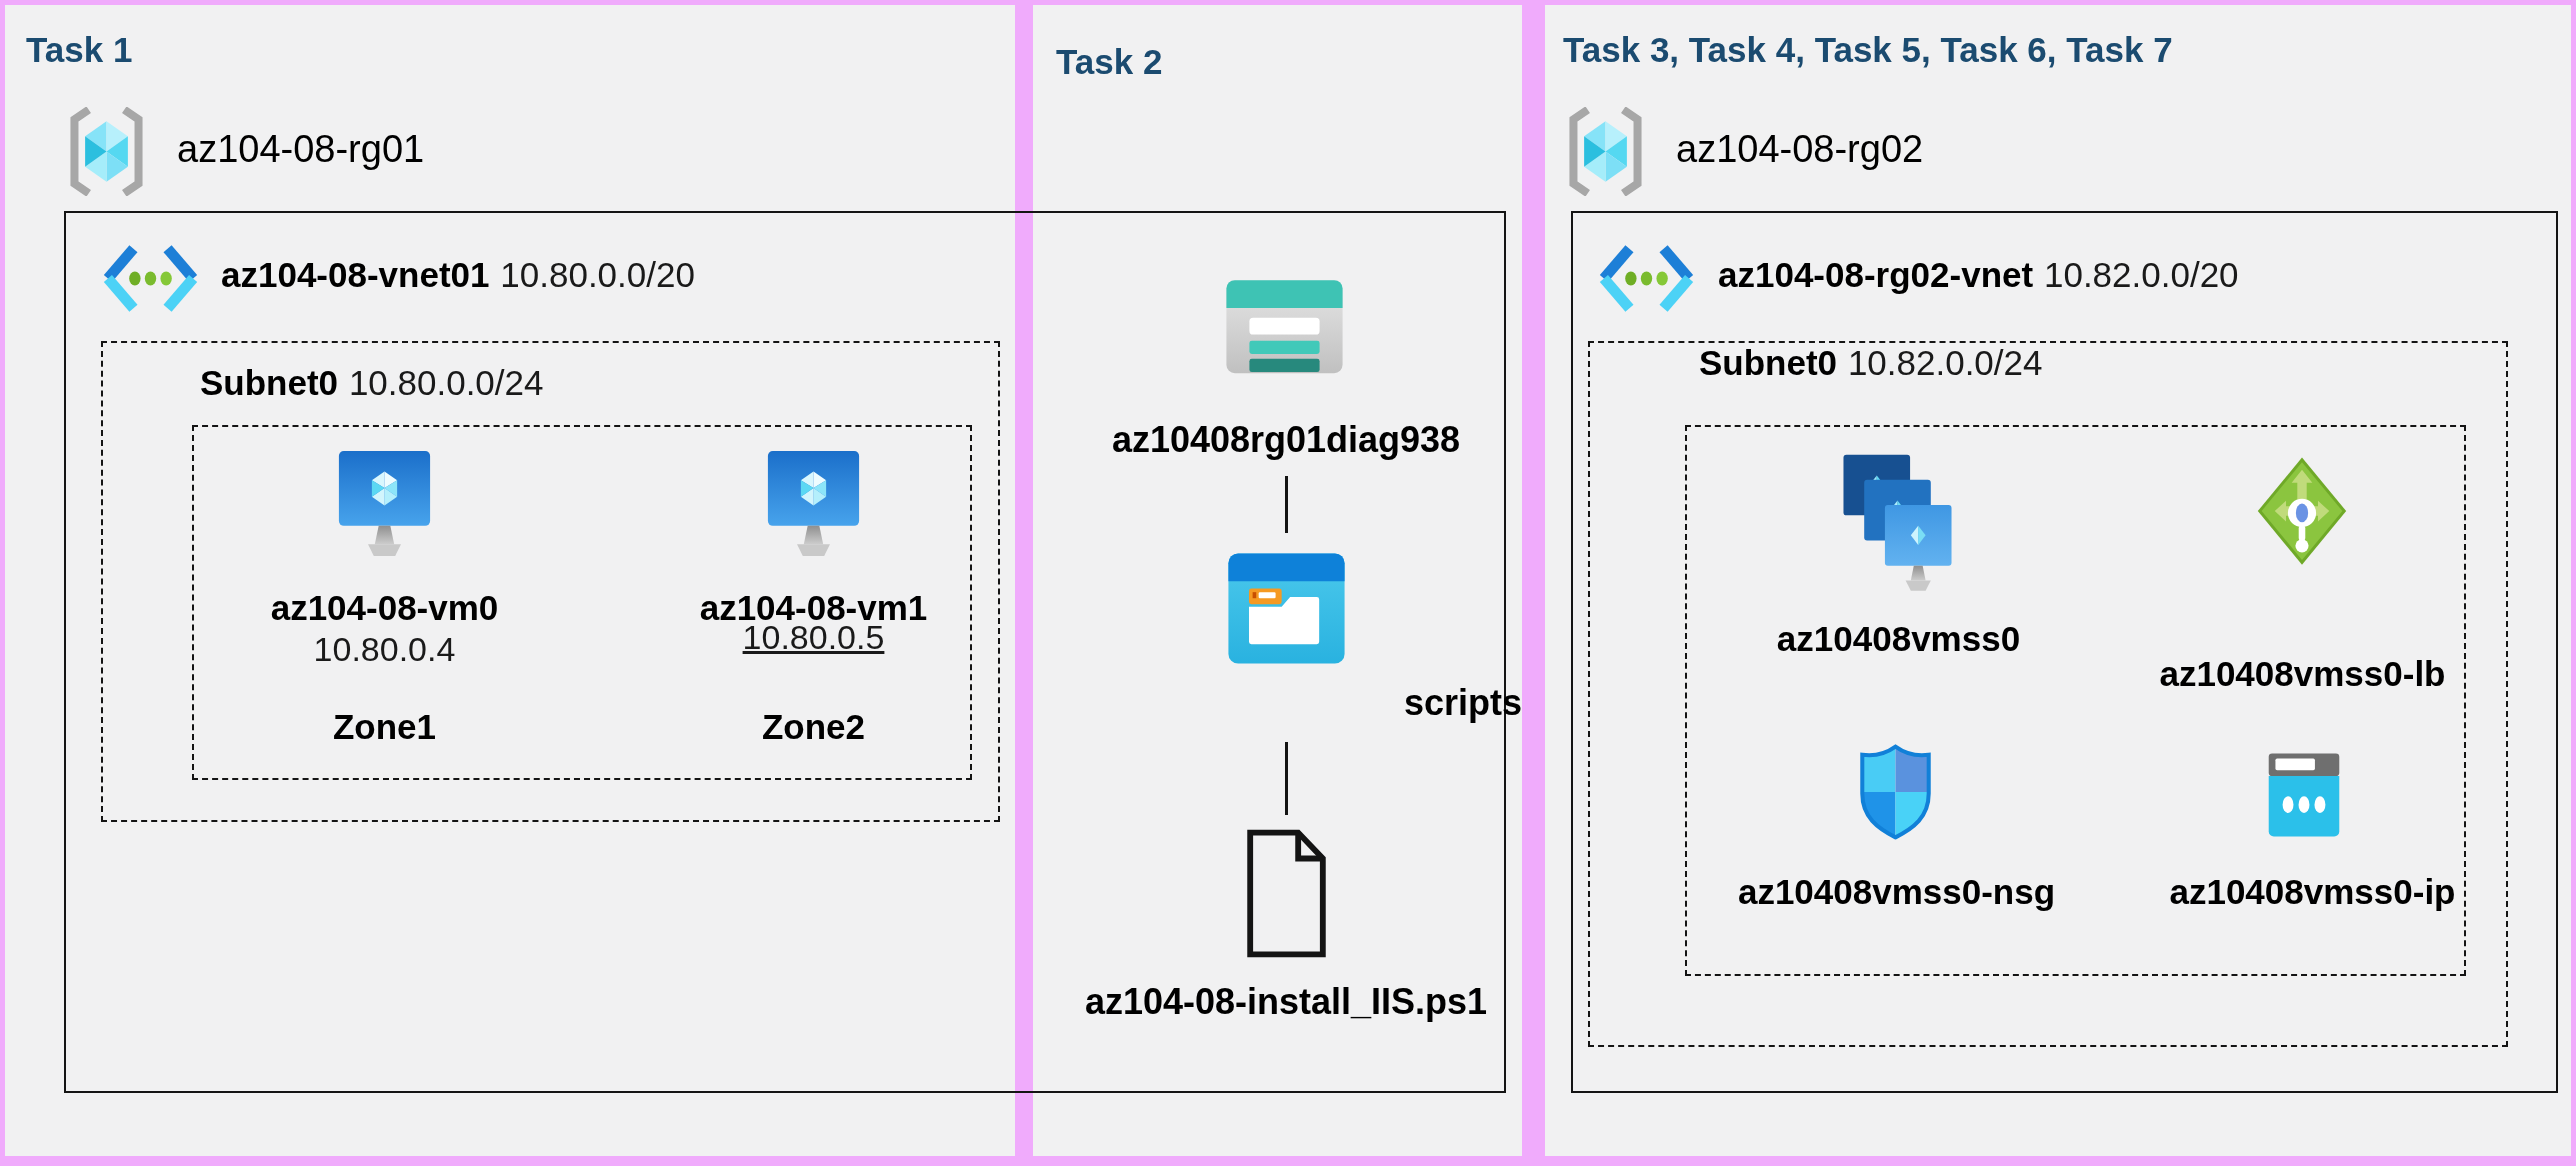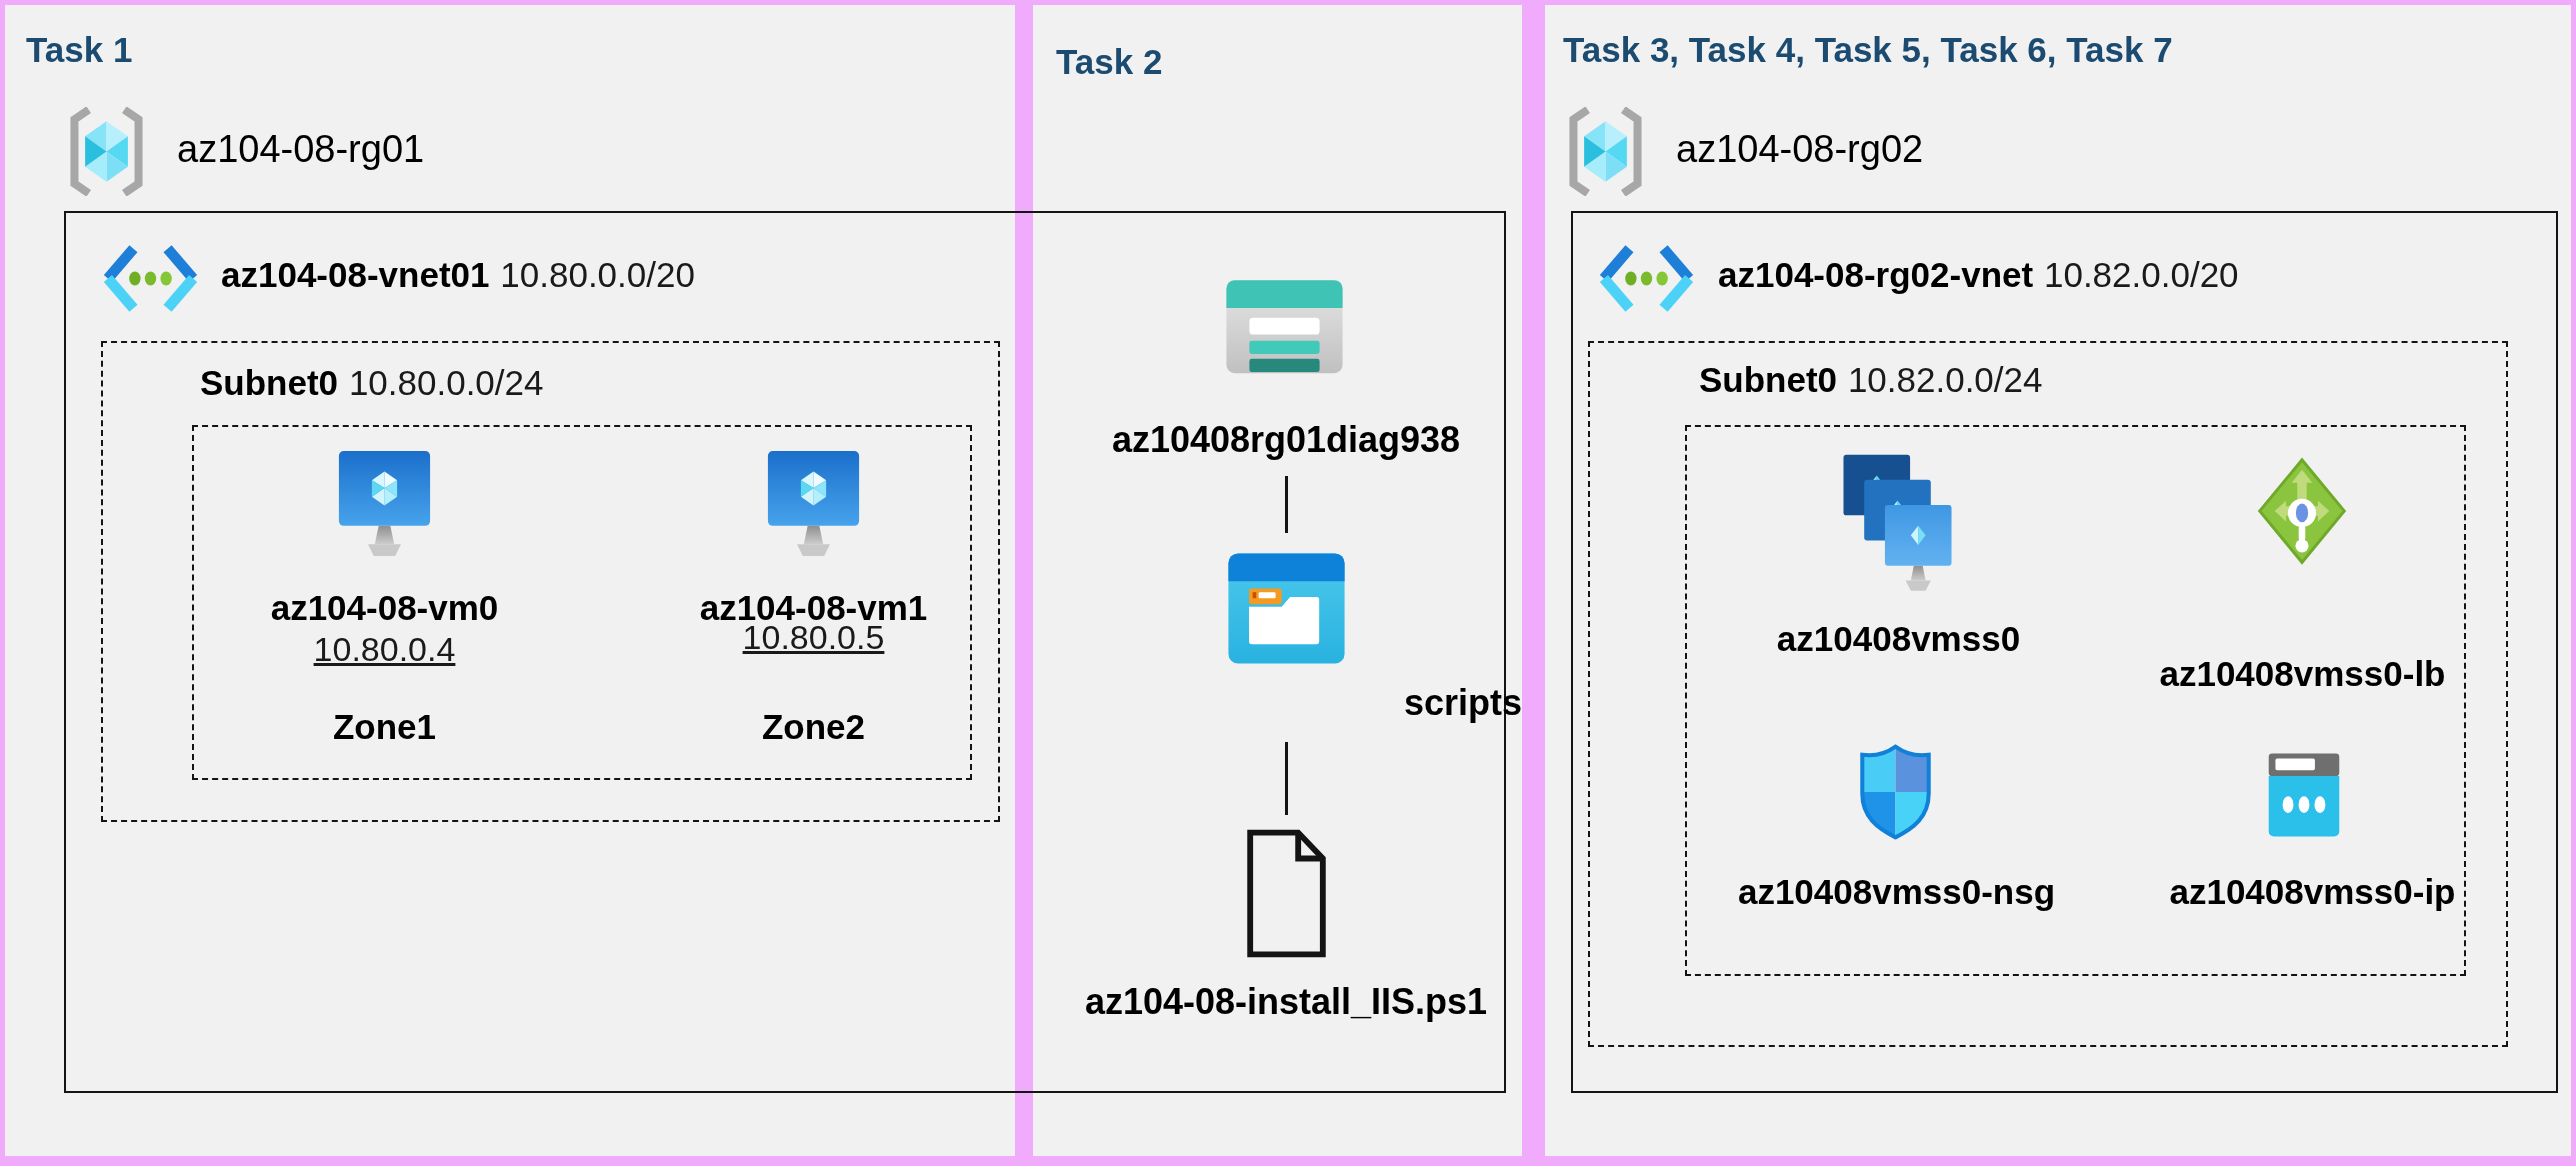--- a/index.html
+++ b/index.html
@@ -114,37 +114,37 @@
   </div>
 
   <div class="dashedbox" style="left:101px;top:341px;width:895px;height:477px;"></div>
   <div class="dashedbox" style="left:192px;top:425px;width:776px;height:351px;"></div>
   <div class="dashedbox" style="left:1588px;top:341px;width:916px;height:702px;"></div>
   <div class="dashedbox" style="left:1685px;top:425px;width:777px;height:547px;"></div>
 
   <div class="lbl row-lbl" style="left:200px;top:363px;">
     <span class="b">Subnet0</span><span class="r gap">10.80.0.0/24</span>
   </div>
-  <div class="lbl row-lbl" style="left:1699px;top:360px;">
+  <div class="lbl row-lbl" style="left:1699px;top:343px;">
     <span class="b">Subnet0</span><span class="r gap">10.82.0.0/24</span>
   </div>
 
   <svg viewBox="0 0 100 112" style="position:absolute;left:336px;top:449px;" width="97" height="109">
     <rect x="3" y="2" width="94" height="77" rx="5" fill="url(#gradVm)"></rect>
     <polygon points="37,32 50,23 50,40" fill="#d9f7fe"></polygon>
     <polygon points="50,23 63,32 50,40" fill="#eefcff"></polygon>
     <polygon points="63,32 63,49 50,40" fill="#8ce5f9"></polygon>
     <polygon points="63,49 50,58 50,40" fill="#b4effc"></polygon>
     <polygon points="50,58 37,49 50,40" fill="#d2f5fd"></polygon>
     <polygon points="37,49 37,32 50,40" fill="#5cd8f3"></polygon>
     <polygon points="44,79 56,79 60,98 40,98" fill="url(#gradStand)"></polygon>
     <polygon points="33,98 67,98 61,110 39,110" fill="#c9c9c9"></polygon>
   </svg>
   <div class="lbl name-md center" style="left:182px;top:588px;width:405px;">az104-08-vm0</div>
-  <div class="lbl ip-txt center" style="left:182px;top:630px;width:405px;text-decoration:underline;">10.80.0.4</div>
+  <div class="lbl ip-txt center" style="left:182px;top:630px;width:405px;">10.80.0.4</div>
   <div class="lbl name-md center" style="left:182px;top:707px;width:405px;">Zone1</div>
 
   <svg viewBox="0 0 100 112" style="position:absolute;left:765px;top:449px;" width="97" height="109">
     <rect x="3" y="2" width="94" height="77" rx="5" fill="url(#gradVm)"></rect>
     <polygon points="37,32 50,23 50,40" fill="#d9f7fe"></polygon>
     <polygon points="50,23 63,32 50,40" fill="#eefcff"></polygon>
     <polygon points="63,32 63,49 50,40" fill="#8ce5f9"></polygon>
     <polygon points="63,49 50,58 50,40" fill="#b4effc"></polygon>
     <polygon points="50,58 37,49 50,40" fill="#d2f5fd"></polygon>
     <polygon points="37,49 37,32 50,40" fill="#5cd8f3"></polygon>

